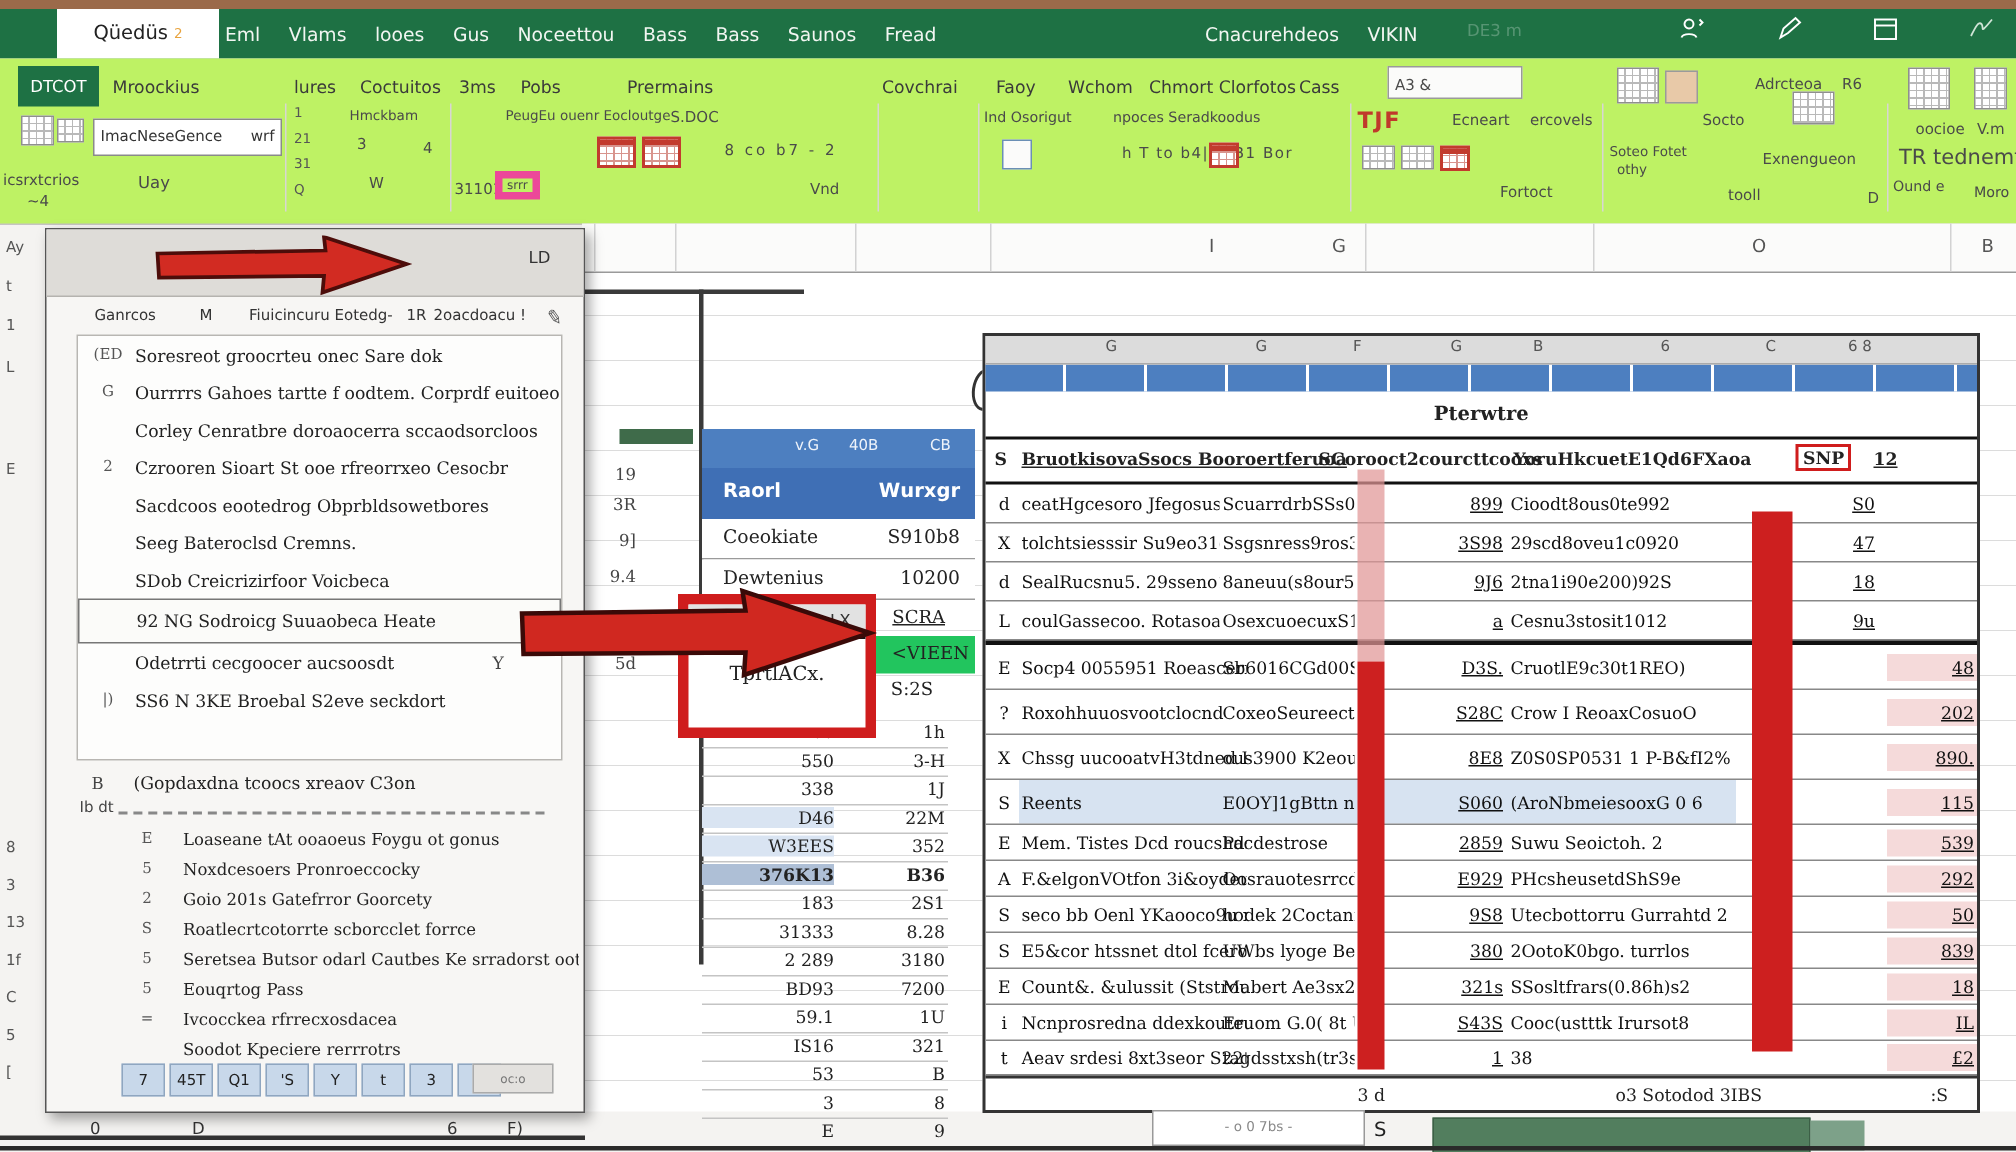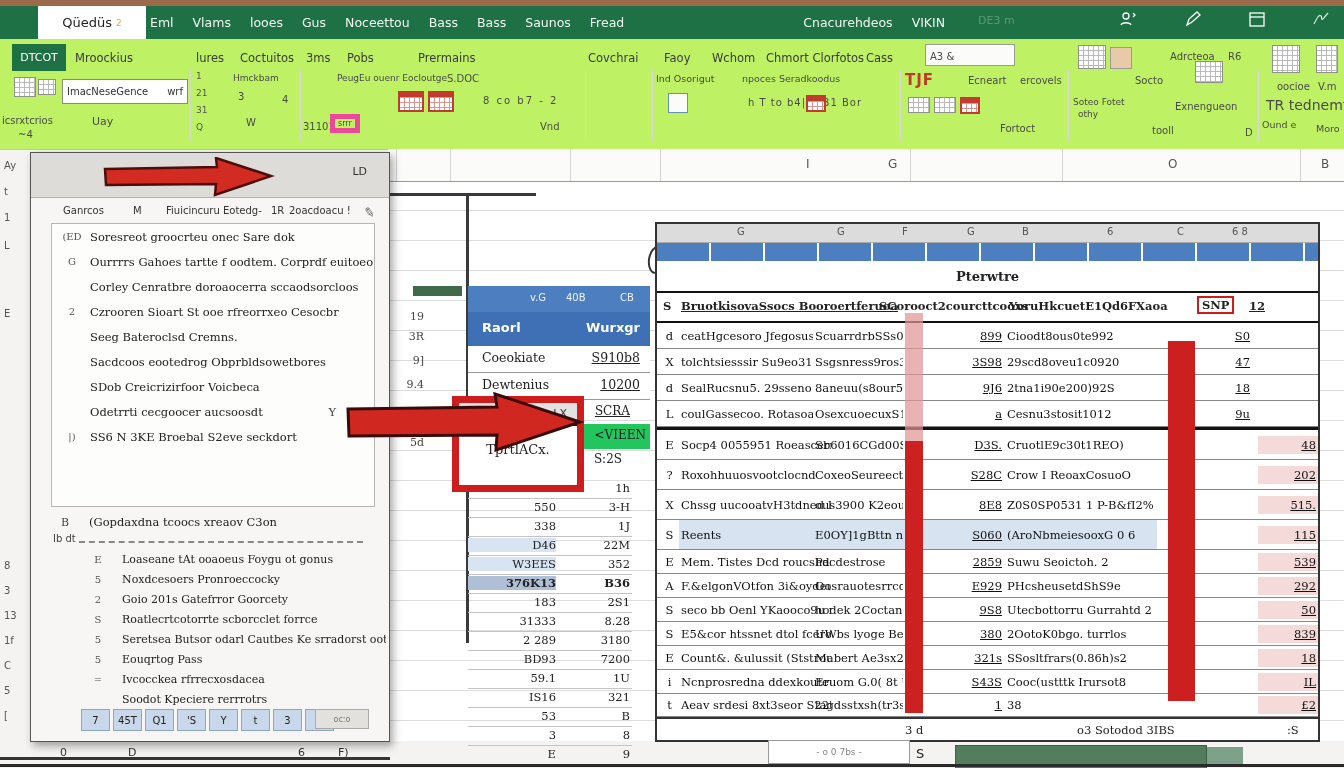--- a/index.html
+++ b/index.html
@@ -58,21 +58,21 @@
   .loopmark{left:648px;top:246px;width:13px;height:24px;border:2px solid #333;border-radius:50%;background:#fff;transform:rotate(8deg)}
   
   .mini-strip{left:468px;top:286px;width:182px;height:26px;background:#4d7fc0;color:#eef3fa;font-size:10px}
   .mini-strip span{position:absolute;top:6px}
   .greenblock{left:413px;top:286px;width:49px;height:10px;background:#3f6b4a}
   .mini-hdr{left:468px;top:312px;width:182px;height:34px;background:#3f6fb5;color:#fff;font-weight:bold;font-size:13px}
   .mini-hdr .h1{position:absolute;left:14px;top:8px}.mini-hdr .h2{position:absolute;right:10px;top:8px}
   .mini-row{position:relative;height:26px;background:#fff;border-bottom:1px solid #9a9a9a;
             font:12.5px "DejaVu Serif",serif}
   .mini-row .a{position:absolute;left:14px;top:4px}
-  .mini-row .b{position:absolute;right:10px;top:4px;text-decoration:underline}
+  .mini-row .b{position:absolute;right:10px;top:4px;}
   .sideval{position:absolute;right:10px;font:12px "DejaVu Serif",serif}
   .numrow{position:relative;height:18px;font:11.5px "DejaVu Serif",serif;border-bottom:1px solid #c4c4c4}
   .numrow span{position:absolute;top:1px}
   .numrow .n1{left:0;width:88px;text-align:right}
   .numrow .n2{left:96px;width:66px;text-align:right}
   .numrow.hl .n1{background:#d9e4f2}
   .numrow.hl2{font-weight:bold}
   .numrow.hl2 .n1{background:#aebfd6}
   .redbox{left:452px;top:396px;width:118px;height:82px;border:7px solid #cf1d1d;background:#fff;z-index:6}
   .redbox .t{height:20px;background:#e2e2e2;border-bottom:3px solid #111;font-size:11px;
@@ -521,21 +521,21 @@
           <span class="ct3">Crow I ReoaxCosuoO</span>
           <span class="val">202</span>
         </div>
 
         <div class="irow lower">
           <span class="cl">X</span>
           <span class="ct1">Chssg uucooatvH3tdned I.80(31</span>
           <span class="ct2">ous3900 K2eoutCuEB</span>
           <span class="cn1">8E8</span>
           <span class="ct3">Z0S0SP0531 1 P-B&amp;fI2%</span>
-          <span class="val">515.</span>
+          <span class="val">890.</span>
         </div>
 
         <div class="irow lower hl">
           <span class="cl">S</span>
           <span class="ct1">Reents</span>
           <span class="ct2">E0OY]1gBttn  nnnGi</span>
           <span class="cn1">S060</span>
           <span class="ct3">(AroNbmeiesooxG 0 6</span>
           <span class="val">115</span>
         </div>
@@ -648,36 +648,41 @@
         </div>
 
         <div class="pitem">
           <span class="ic">2</span>
           <span>Czrooren  Sioart St ooe rfreorrxeo Cesocbr</span>
           <span class="sc"></span>
         </div>
 
         <div class="pitem">
           <span class="ic"></span>
+          <span>Sacdcoos eootedrog Obprbldsowetbores</span>
+          <span class="sc"></span>
+        </div>
+
+        <div class="pitem">
+          <span class="ic"></span>
           <span>Seeg Bateroclsd Cremns.</span>
-          <span class="sc"></span>
-        </div>
-
-        <div class="pitem">
-          <span class="ic"></span>
-          <span>Sacdcoos eootedrog Obprbldsowetbores</span>
           <span class="sc"></span>
         </div>
 
         <div class="pitem">
           <span class="ic"></span>
           <span>SDob Creicrizirfoor Voicbeca</span>
           <span class="sc"></span>
         </div>
 
+        <div class="pitem boxed">
+          <span class="ic"></span>
+          <span>92 NG Sodroicg Suuaobeca Heate</span>
+          <span class="sc"></span>
+        </div>
 
 
         <div class="pitem">
           <span class="ic"></span>
           <span>Odetrrti cecgoocer aucsoosdt</span>
           <span class="sc">Y</span>
         </div>
 
         <div class="pitem">
           <span class="ic">|)</span>

